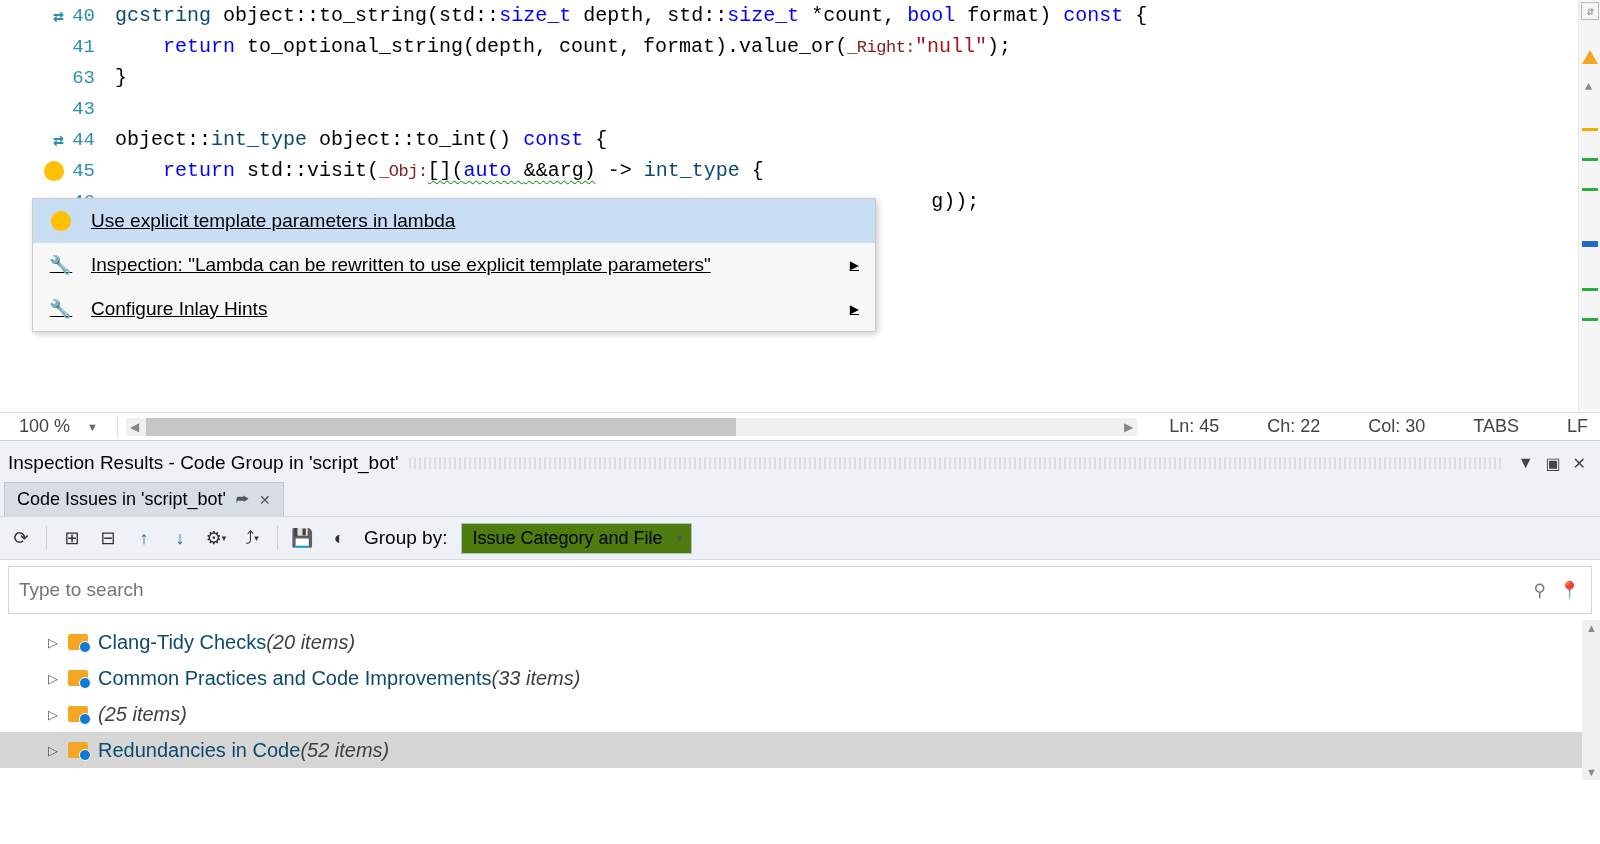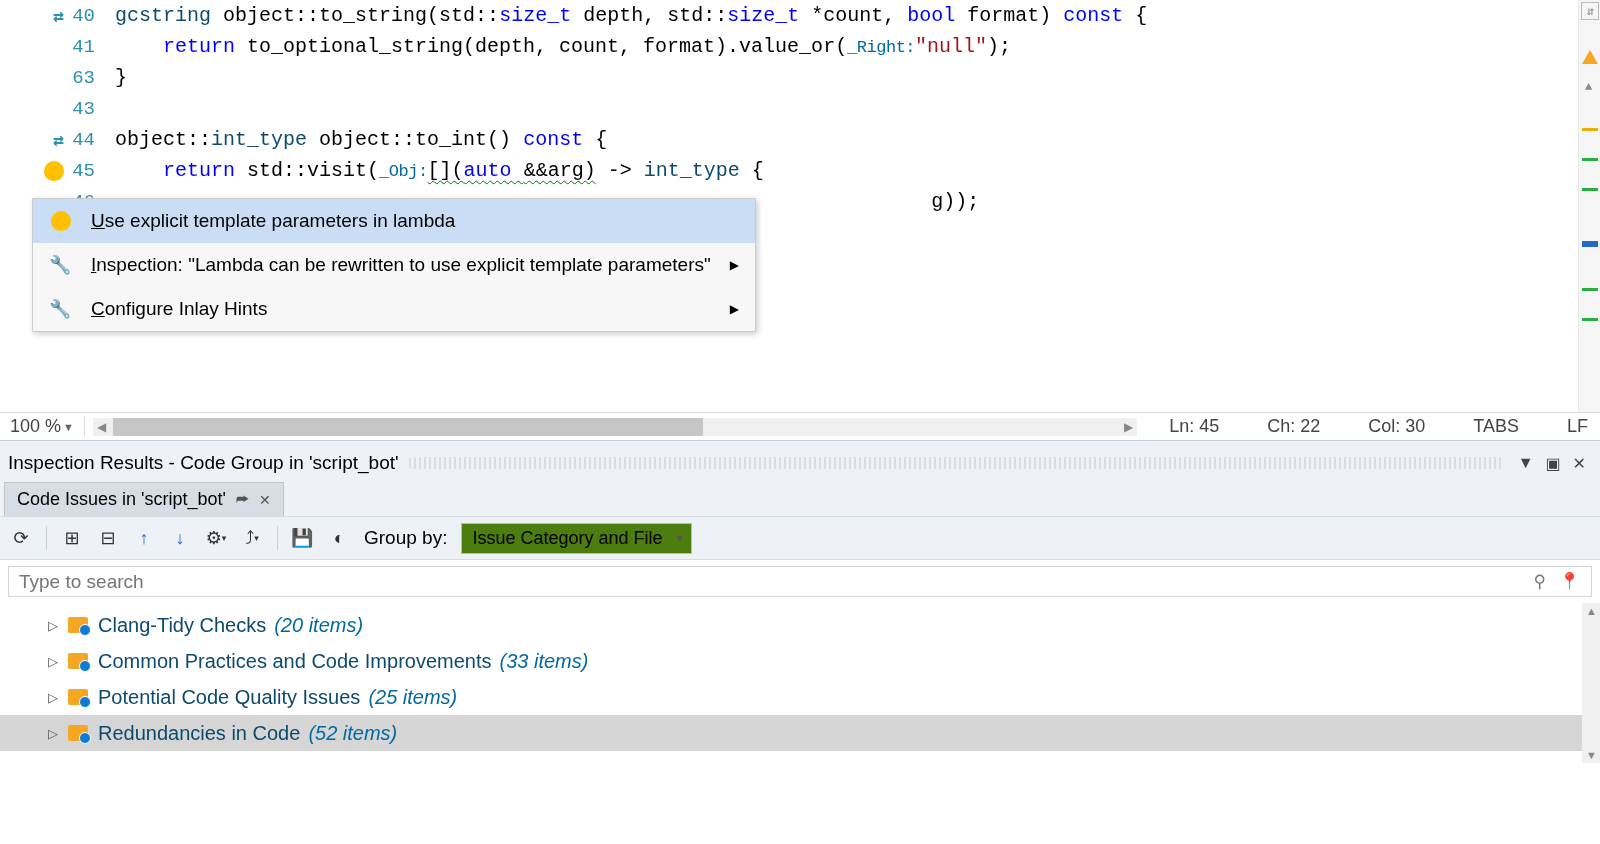--- a/index.html
+++ b/index.html
@@ -38,40 +38,41 @@
       padding-right: 20px;
       font-size: 19px;
     }
     .code-content {
       flex: 1;
       font-size: 20px;
     }
     .kw { color: #0000ff; }
     .type { color: #0c4a6e; }
     .str { color: #a31515; }
-    .inlay { color: #0369a1; font-size: 17px; letter-spacing: -0.5px; }
+    .inlay { color: #7f1d1d; font-size: 17px; letter-spacing: -0.5px; }
     .underline-wavy { text-decoration: underline wavy #008000 1px; text-underline-offset: 4px; }
     .colon { color: #000; }
     .bulb-icon {
       width: 20px; height: 20px;
       background: #ffc000;
       border-radius: 50% 50% 48% 48%;
       position: relative;
     }
     .sync-icon { color: #2b91af; font-size: 18px; font-weight: bold; }
 
     .context-menu {
       position: absolute;
       top: 198px;
       left: 32px;
-      width: 724px;
+      width: 844px;
       background: #f7f7f7;
       border: 1px solid #ccc;
       box-shadow: 2px 2px 6px rgba(0,0,0,0.2);
       z-index: 100;
+      text-decoration: underline;
     }
     .menu-item {
       display: flex;
       align-items: center;
       padding: 10px 16px;
       font-family: 'Segoe UI', sans-serif;
       font-size: 19px;
       color: #000;
     }
     .menu-item.selected { background: #c9def5; }
@@ -124,21 +125,21 @@
       width: 100%;
       height: 28px;
       display: flex;
       align-items: center;
       font-family: 'Segoe UI', sans-serif;
       font-size: 18px;
       color: #444;
       border-top: 1px solid #ddd;
       background: #fff;
     }
-    .zoom-box { padding: 0 10px; border-right: 1px solid #ddd; display:flex; align-items:center; gap:2px;}
+    .zoom-box { padding: 0 19px; border-right: 1px solid #ddd; display:flex; align-items:center; gap:17px;}
     .status-item { padding: 0 24px; text-align: left; }
 
     .panel-splitter { height: 6px; background: #eef2f6; border-top: 1px solid #ccd; }
 
     .panel-header {
       display: flex;
       align-items: center;
       height: 34px;
       font-family: 'Segoe UI', sans-serif;
       font-size: 19px;
@@ -198,21 +199,21 @@
       padding: 4px 28px 4px 10px;
       font-size: 18px;
       font-family: 'Segoe UI', sans-serif;
       position: relative;
     }
     .group-select::after { content:'▾'; position:absolute; right: 8px; top: 50%; transform: translateY(-50%); font-size: 12px; color:#555; }
 
     .search-row {
       display: flex;
       align-items: center;
-      height: 31px;
+      height: 48px;
       background: #fff;
       border: 1px solid #d0d6dc;
       margin: 6px 8px;
       padding: 0 10px;
     }
     .search-input {
       flex: 1;
       border: none;
       outline: none;
       font-family: 'Segoe UI', sans-serif;
@@ -251,21 +252,21 @@
     .folder-icon::after {
       content:''; position:absolute;
       bottom:-3px; right:-3px;
       width: 10px; height: 10px;
       background: #0c7cd5;
       border-radius: 50%;
       border: 1px solid #fff;
       font-size: 8px;
     }
     .tree-label { color: #0c4a6e; }
-    .tree-count { color: #0369a1; font-style: italic; margin-left: 8px; }
+    .tree-count { color: #404040; font-style: italic; }
     .tree-vscroll {
       position: absolute;
       right: 0; top: 0;
       width: 18px; height: 100%;
       background: #f0f0f0;
     }
     .tree-vscroll .arr { position:absolute; left: 4px; font-size: 11px; color:#888; }
 
     .underline-mnemonic { text-decoration: underline; }
   </style>
@@ -395,21 +396,20 @@
       </div>
       <div class="tree-row">
         <span class="tree-arrow">▷</span>
         <span class="folder-icon"></span>
         <span class="tree-label">Common Practices and Code Improvements  </span>
         <span class="tree-count">(33 items)</span>
       </div>
       <div class="tree-row">
         <span class="tree-arrow">▷</span>
         <span class="folder-icon"></span>
-        <span class="tree-label">Potential Code Quality Issues  </span>
         <span class="tree-count">(25 items)</span>
       </div>
       <div class="tree-row selected">
         <span class="tree-arrow">▷</span>
         <span class="folder-icon"></span>
         <span class="tree-label">Redundancies in Code  </span>
         <span class="tree-count">(52 items)</span>
       </div>
     </div>
   <div class="tree-vscroll">

